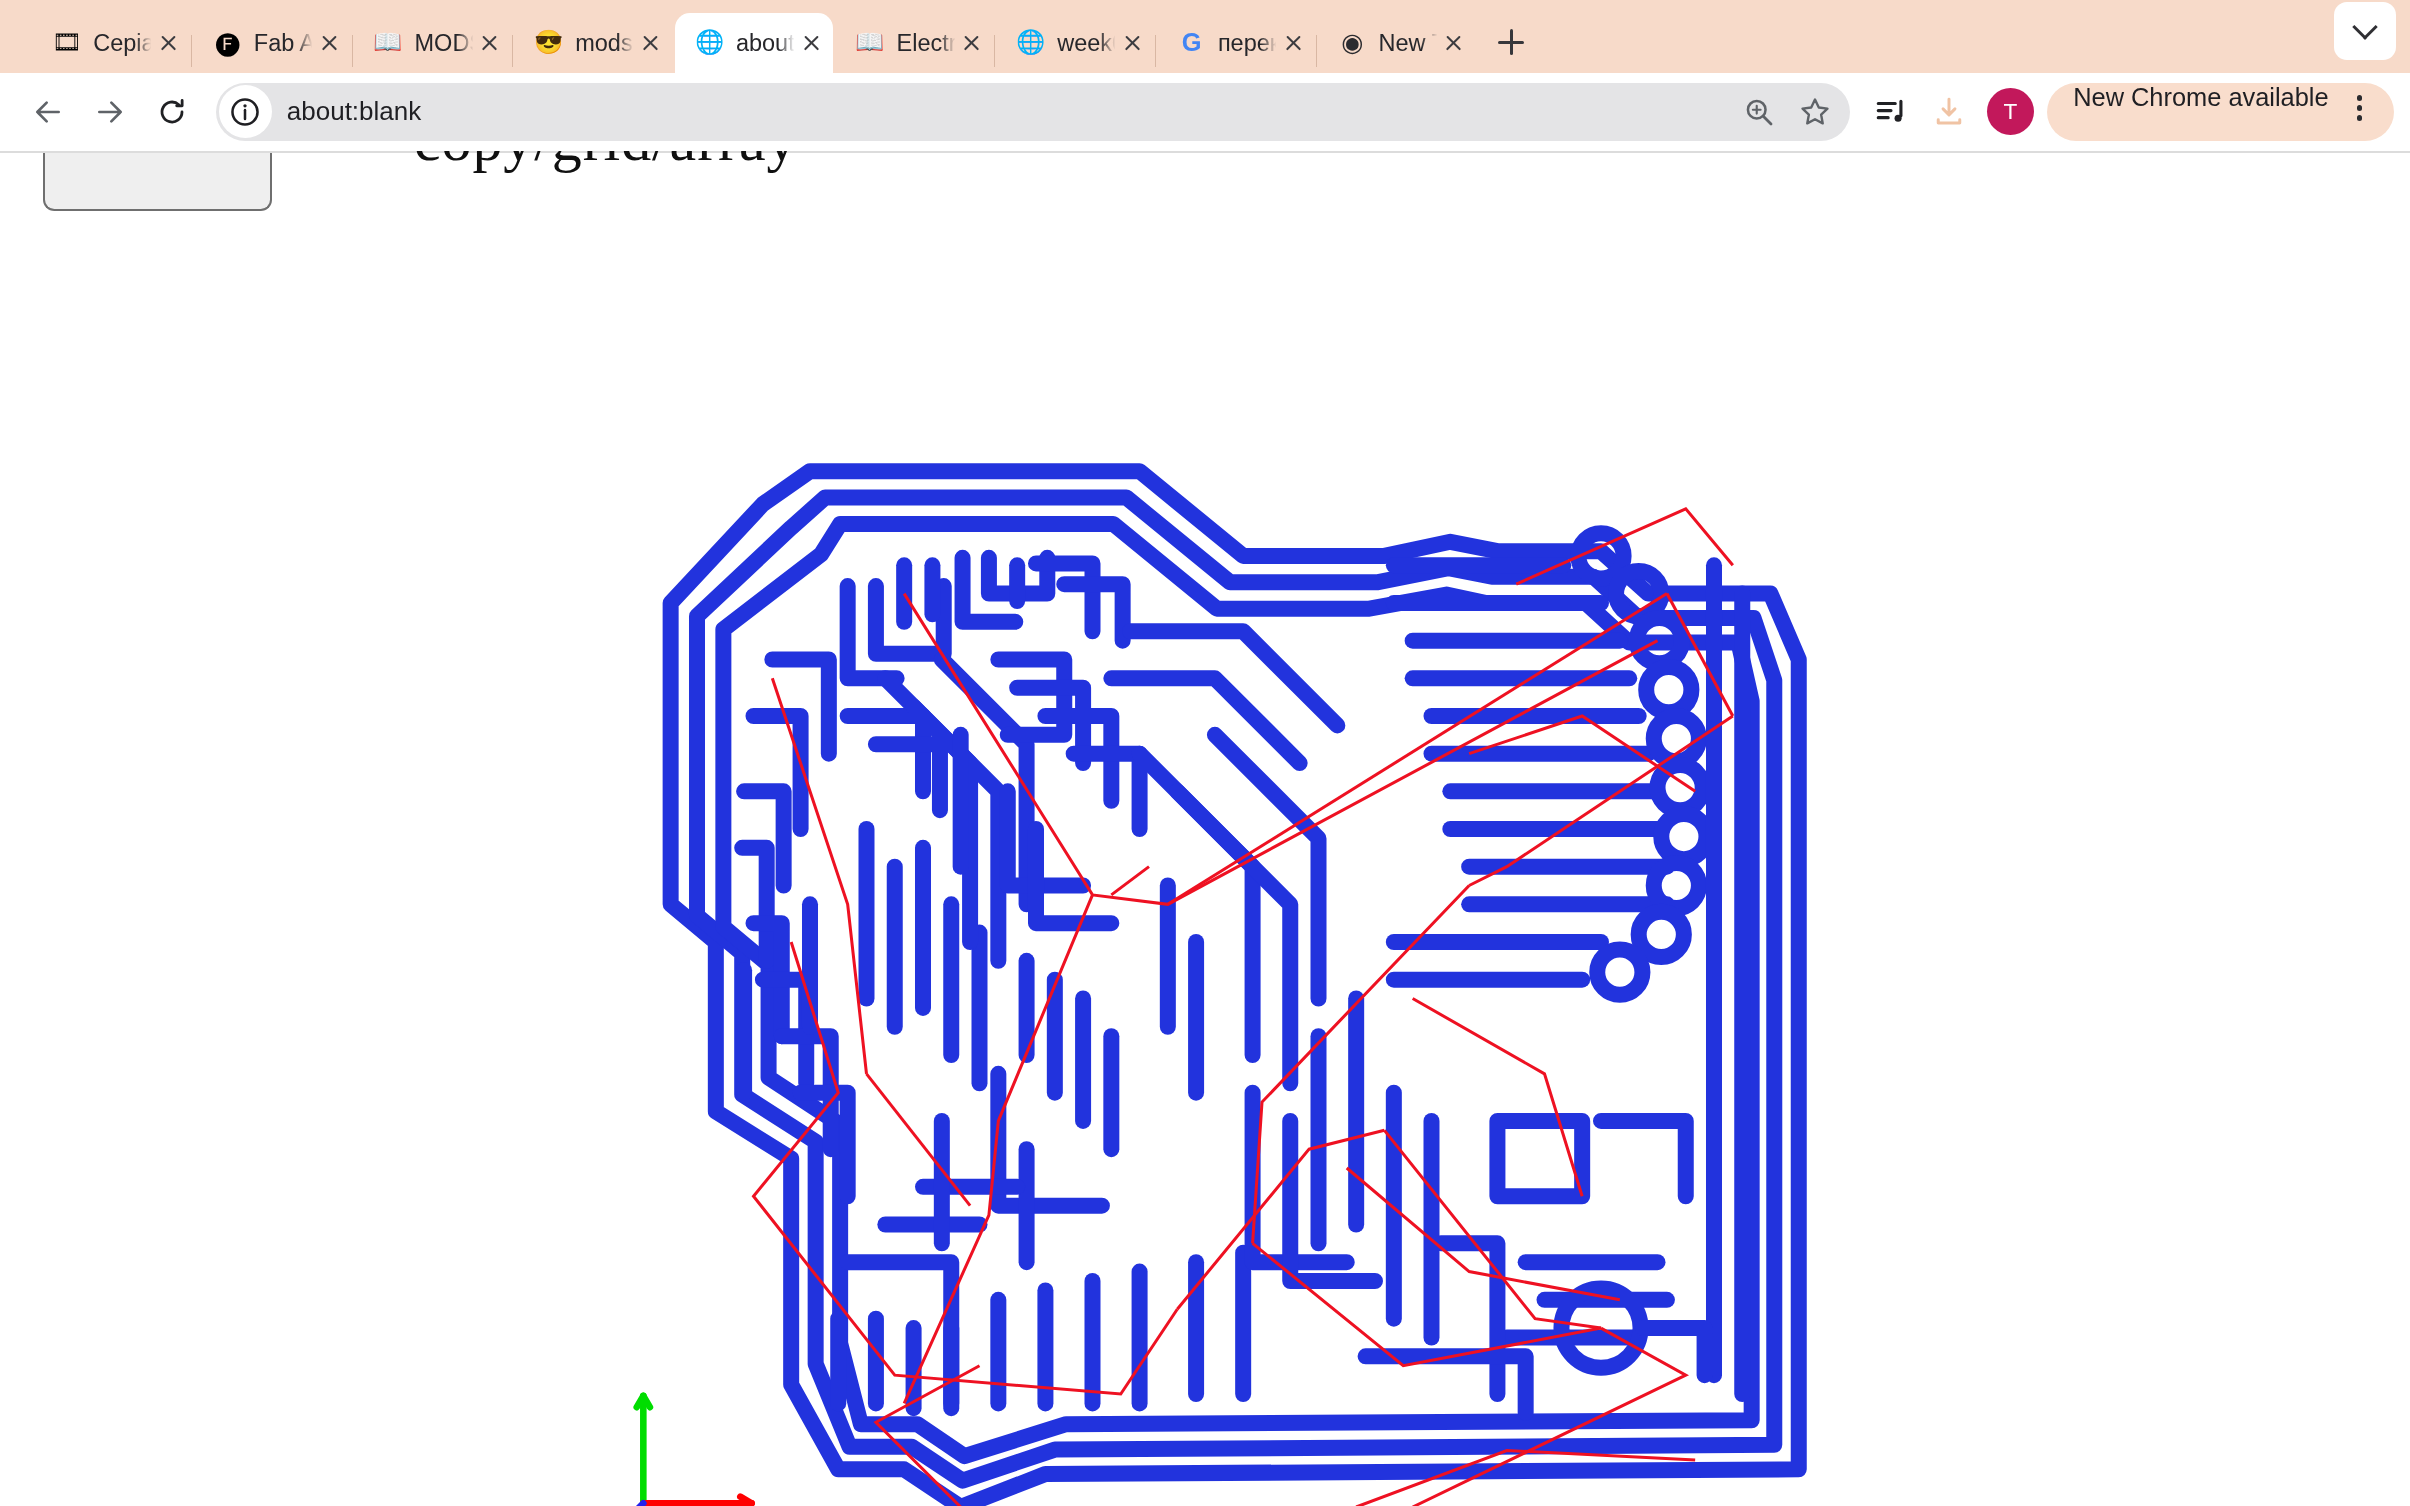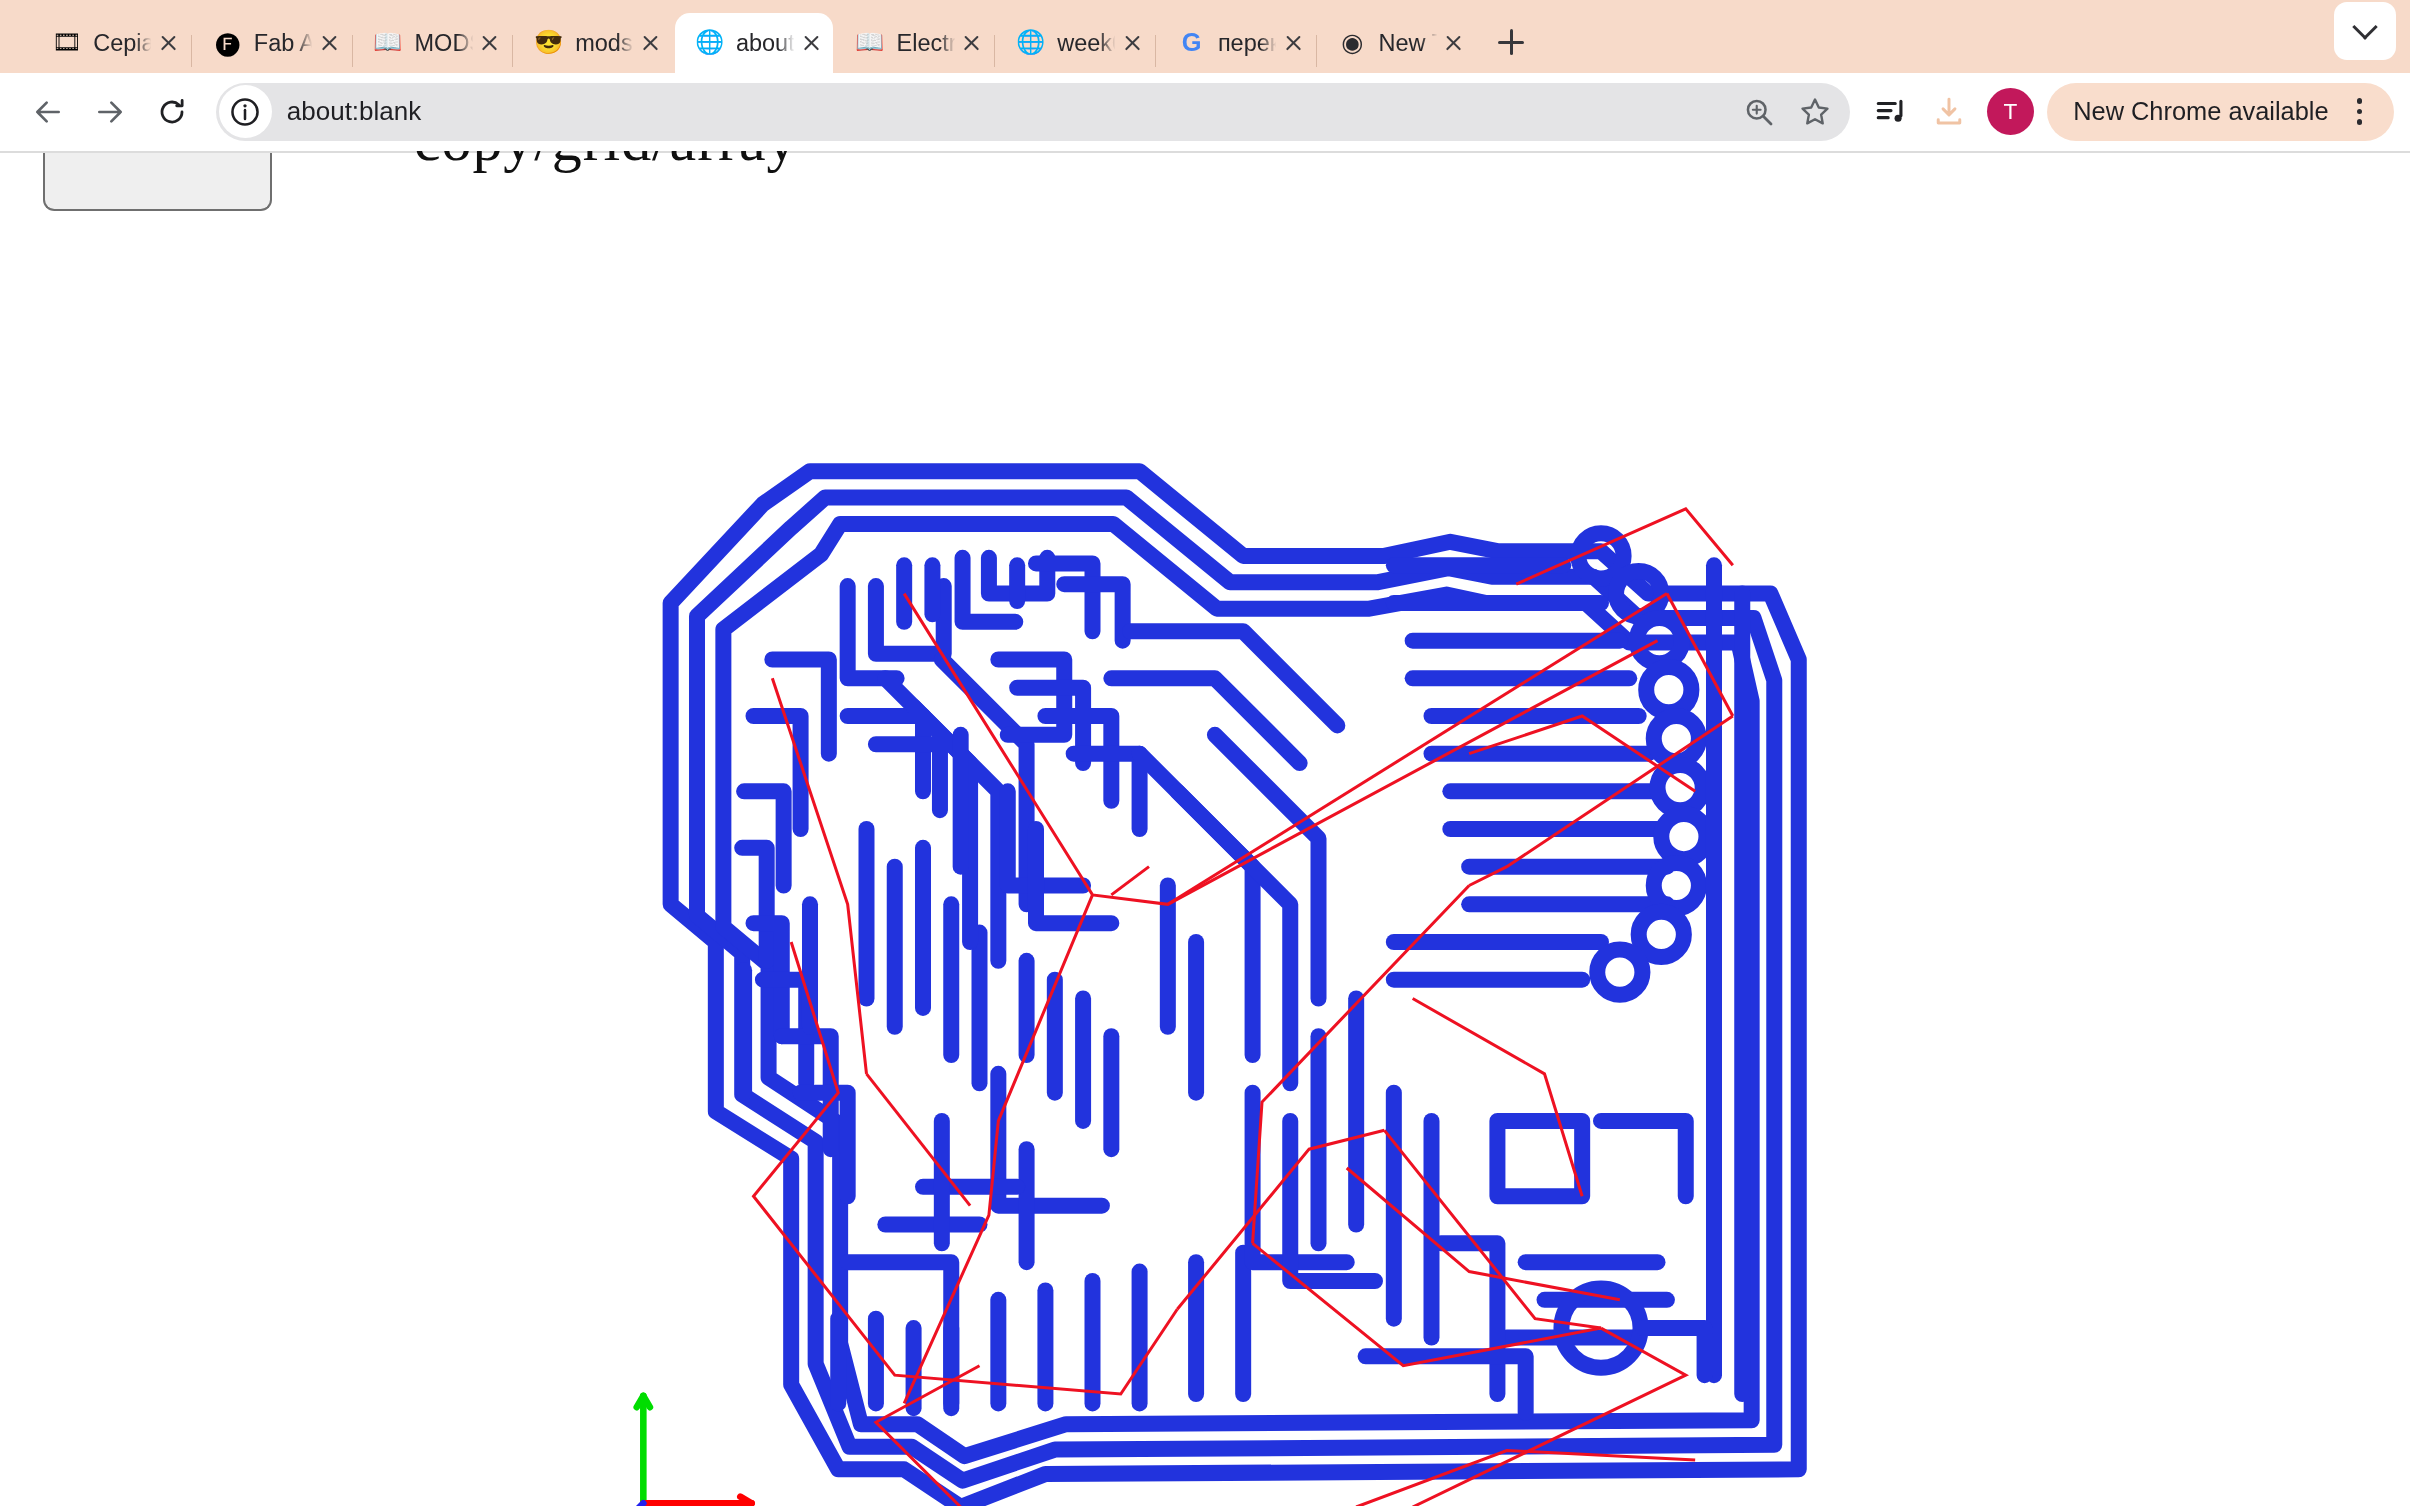--- a/index.html
+++ b/index.html
@@ -132,21 +132,21 @@
     border-radius: 50%;
     background: #c2185b;
     color: #fff; font-size: 22.6px;
     display: flex; align-items: center; justify-content: center;
     margin: 0 9.4px;
   }
   #update-pill {
     height: 58px;
     background: #f9ddcc;
     border-radius: 29px;
-    display: flex; align-items: center;
+    display: flex; 
     padding: 0 13px 0 26px;
     margin-left: 3.8px;
   }
   #update-pill .lbl { font-size: 25.4px; color: #1f1f23; white-space: nowrap; }
   .kebab { width: 43px; height: 51px; display: flex; flex-direction: column;
            align-items: center; justify-content: center; gap: 4.7px; margin-left: 9.4px; }
   .kebab i { width: 5.6px; height: 5.6px; border-radius: 50%; background: #2b2b2f; display: block; }
 
   
   #viewport {

